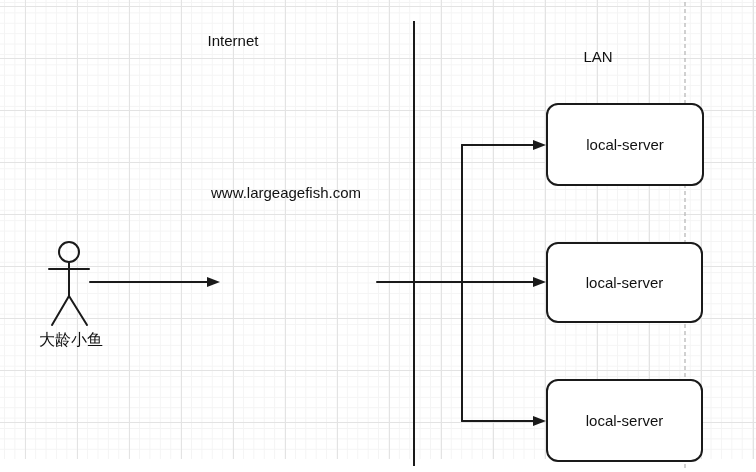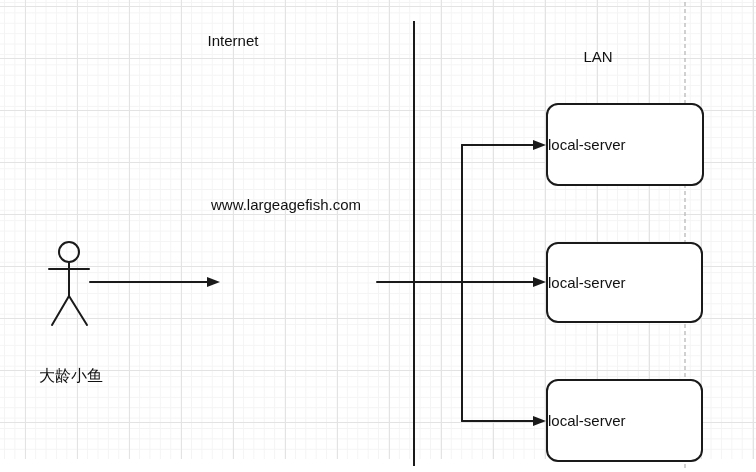--- a/index.html
+++ b/index.html
@@ -52,21 +52,21 @@
   }
   .node {
     position: absolute;
     z-index: 2;
     background: var(--box_fill, #ffffff);
     border: 2px solid var(--stroke, #1a1a1a);
     border-radius: 12px;
     box-sizing: border-box;
     display: flex;
     align-items: center;
-    justify-content: flex-start;
+    justify-content: center;
     font-size: 15px;
     color: var(--text, #111111);
   }
   .free-label {
     position: absolute;
     z-index: 3;
     transform: translate(-50%, -50%);
     font-size: 15px;
     color: var(--text, #111111);
     white-space: nowrap;
@@ -114,23 +114,23 @@
     <g>
       <line class="stroke" x1="462" y1="421" x2="533" y2="421"></line>
       <polygon class="head-fill" points="546,421 533,416 533,426"></polygon>
     </g>
   </svg>
 
   <div class="free-label" style="left:233px; top:40px;">Internet</div>
 
   <div class="free-label" style="left:598px; top:56px;">LAN</div>
 
-  <div class="free-label" style="left:286px; top:204px;">www.largeagefish.com</div>
+  <div class="free-label" style="left:286px; top:192px;">www.largeagefish.com</div>
 
-  <div class="free-label actor-label" style="left:71px; top:340px;margin-top:36px;">大龄小鱼</div>
+  <div class="free-label actor-label" style="left:71px; top:340px;">大龄小鱼</div>
 
 
   <div class="node" style="left:546px; top:103px; width:158px; height:83px;">
     <span>local-server</span>
   </div>
 
   <div class="node" style="left:546px; top:242px; width:157px; height:81px;">
     <span>local-server</span>
   </div>
 

